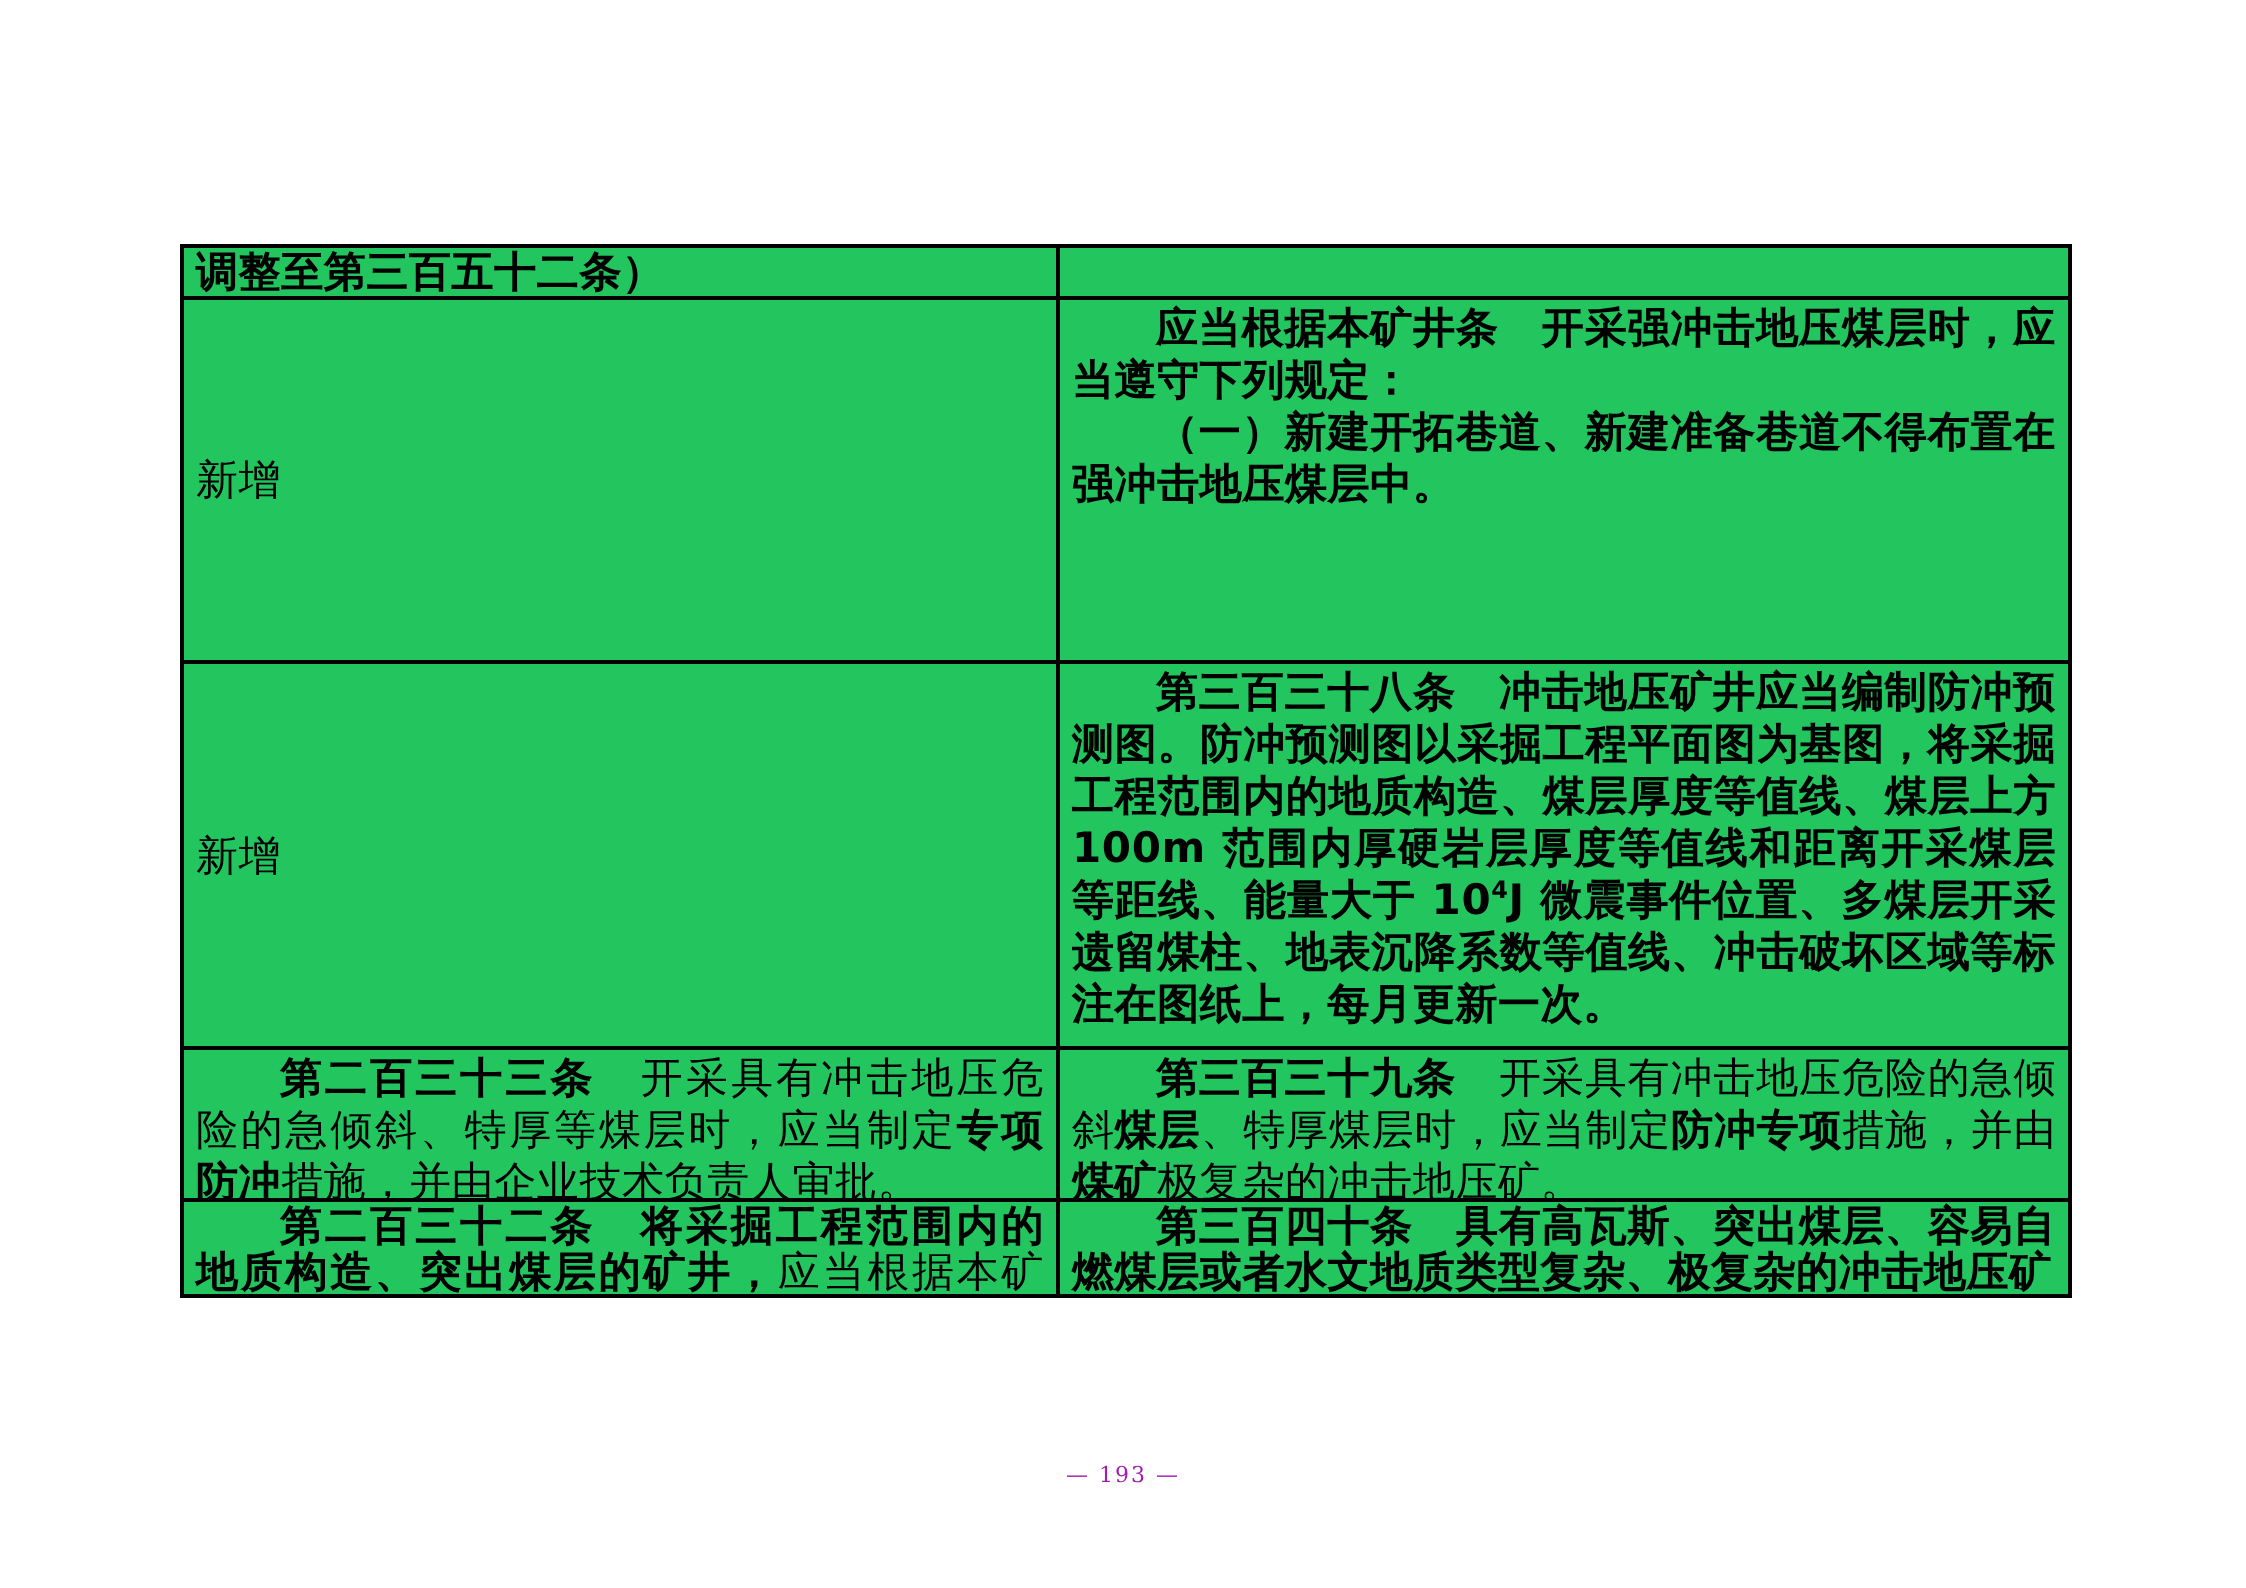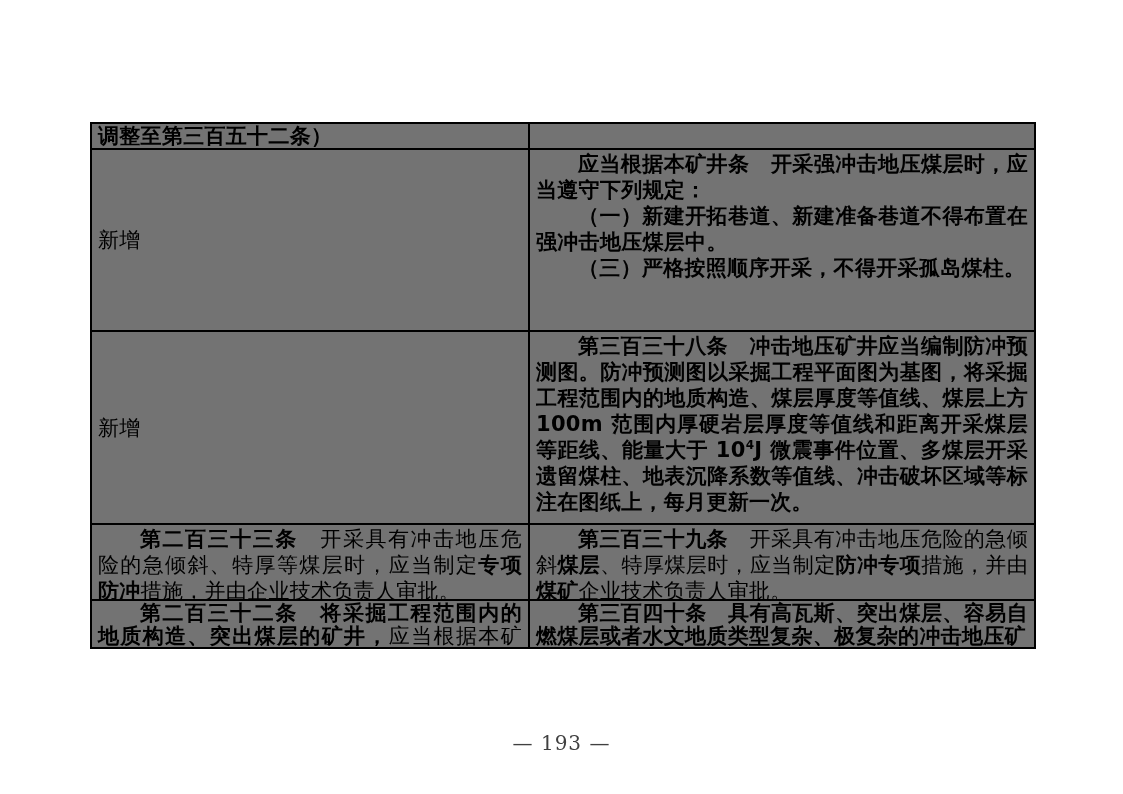--- a/index.html
+++ b/index.html
@@ -19,21 +19,21 @@
   .cmp-table {
     position: absolute;
     left: 90px;
     top: 122px;
     width: 946px;
     box-sizing: border-box;
     border: 2px solid #000000;
     display: grid;
     grid-template-columns: 438px 1fr;
     grid-template-rows: 26px 182px 193px 76px 46px;
-    background: #737373;
+    background: #22c55e;
   }
   .cell {
     box-sizing: border-box;
     padding: 1px 6px;
     overflow: hidden;
   }
   .cell.col-left { border-right: 2px solid #000000; }
   .cell.row-sep  { border-bottom: 2px solid #000000; }
   .cell.center-cell {
     display: flex;
@@ -57,58 +57,57 @@
   }
   .row1 .para { line-height: 23px; }
   .row5 .para { line-height: 22.5px; }
   .page-number {
     position: absolute;
     left: 0;
     right: 0;
     top: 731px;
     text-align: center;
     font-family: "DejaVu Serif", "Liberation Serif", serif;
-    font-size: 20px;
+    font-size: 11px;
     letter-spacing: 1px;
-    color: #404040;
+    color: #a21caf;
   }
 </style>
 </head>
 <body>
 
 <div class="page">
 
   <div class="cmp-table">
 
     <div class="cell col-left row-sep row1">
         <p class="para"><span class="b">调整至第三百五十二条）</span></p>
       </div>
     <div class="cell row-sep row1"></div>
 
     <div class="cell col-left row-sep center-cell">
         <p class="para"><span>新增</span></p>
       </div>
     <div class="cell row-sep">
         <p class="para indent"><span class="b">应当根据本矿井条　开采强冲击地压煤层时，应当遵守下列规定：</span></p>
         <p class="para indent"><span class="b">（一）新建开拓巷道、新建准备巷道不得布置在强冲击地压煤层中。</span></p>
-        <p class="para indent"><span class="b">（三）严格按照顺序开采，不得开采孤岛煤柱。</span></p>
       </div>
 
     <div class="cell col-left row-sep center-cell">
         <p class="para"><span>新增</span></p>
       </div>
     <div class="cell row-sep">
         <p class="para indent"><span class="b">第三百三十八条　冲击地压矿井应当编制防冲预测图。防冲预测图以采掘工程平面图为基图，将采掘工程范围内的地质构造、煤层厚度等值线、煤层上方100m 范围内厚硬岩层厚度等值线和距离开采煤层等距线、能量大于 10</span><sup class="b">4</sup><span class="b">J 微震事件位置、多煤层开采遗留煤柱、地表沉降系数等值线、冲击破坏区域等标注在图纸上，每月更新一次。</span></p>
       </div>
 
     <div class="cell col-left row-sep">
         <p class="para indent"><span class="b">第二百三十三条</span><span>　开采具有冲击地压危险的急倾斜、特厚等煤层时，应当制定</span><span class="b">专项防冲</span><span>措施，并由企业技术负责人审批。</span></p>
       </div>
     <div class="cell row-sep">
-        <p class="para indent"><span class="b">第三百三十九条</span><span>　开采具有冲击地压危险的急倾斜</span><span class="b">煤层</span><span>、特厚煤层时，应当制定</span><span class="b">防冲专项</span><span>措施，并由</span><span class="b">煤矿</span><span>企业技术负责人审批。</span></p>
+        <p class="para indent"><span class="b">第三百三十九条</span><span>　开采具有冲击地压危险的急倾斜</span><span class="b">煤层</span><span>、特厚煤层时，应当制定</span><span class="b">防冲专项</span><span>措施，并由</span><span class="b">煤矿</span><span>极复杂的冲击地压矿。</span></p>
       </div>
 
     <div class="cell col-left row5">
         <p class="para indent"><span class="b">第二百三十二条　将采掘工程范围内的地质构造、突出煤层的矿井，</span><span>应当根据本矿井条</span></p>
       </div>
     <div class="cell row5">
         <p class="para indent"><span class="b">第三百四十条　具有高瓦斯、突出煤层、容易自燃煤层或者水文地质类型复杂、极复杂的冲击地压矿</span></p>
       </div>
   </div>
 

